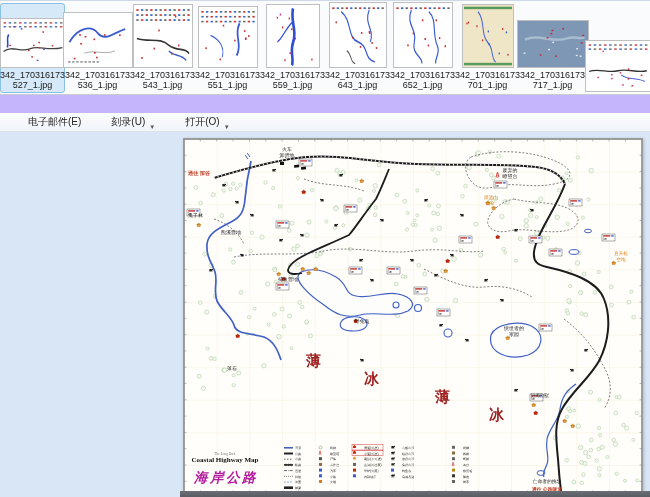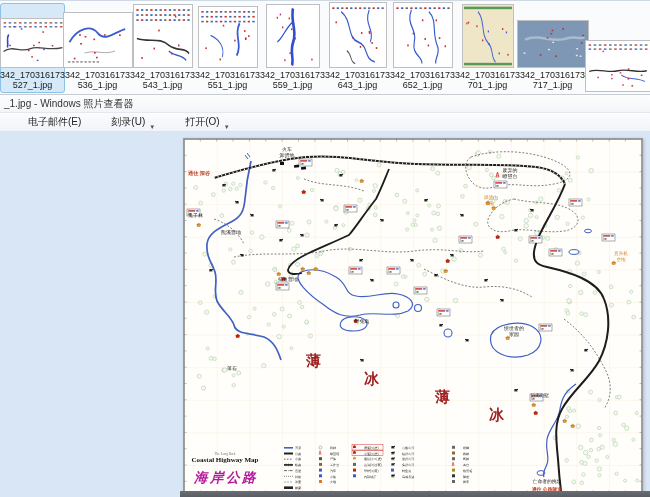--- a/index.html
+++ b/index.html
@@ -405,23 +405,20 @@
             <rect x="39.17262523714453" y="54.468119610100985" width="2.6" height="2.2" fill="#e0447a"></rect>
             <rect x="65.17778419842944" y="40.4623931851238" width="2.6" height="2.2" fill="#c83232"></rect>
             <rect x="71.01511444803327" y="65.24420760571957" width="2.6" height="2.2" fill="#c83232"></rect>
             <rect x="85.54307948425412" y="49.69208292849362" width="2.6" height="2.2" fill="#c83232"></rect>
             <rect x="64.97241857927293" y="54.92131854407489" width="2.6" height="2.2" fill="#c83232"></rect>
           </svg>
         </div>
       </div>
     </div>
 
-  <div class="titlebar">
-    <span>_1.jpg - Windows 照片查看器</span>
-  </div>
 
   <div class="menubar">
     <span class="menu-item">
       <span>电子邮件(E)</span>
     </span>
     <span class="menu-item">
       <span>刻录(U)</span>
       <span class="arrow">▼</span>
     </span>
     <span class="menu-item">

